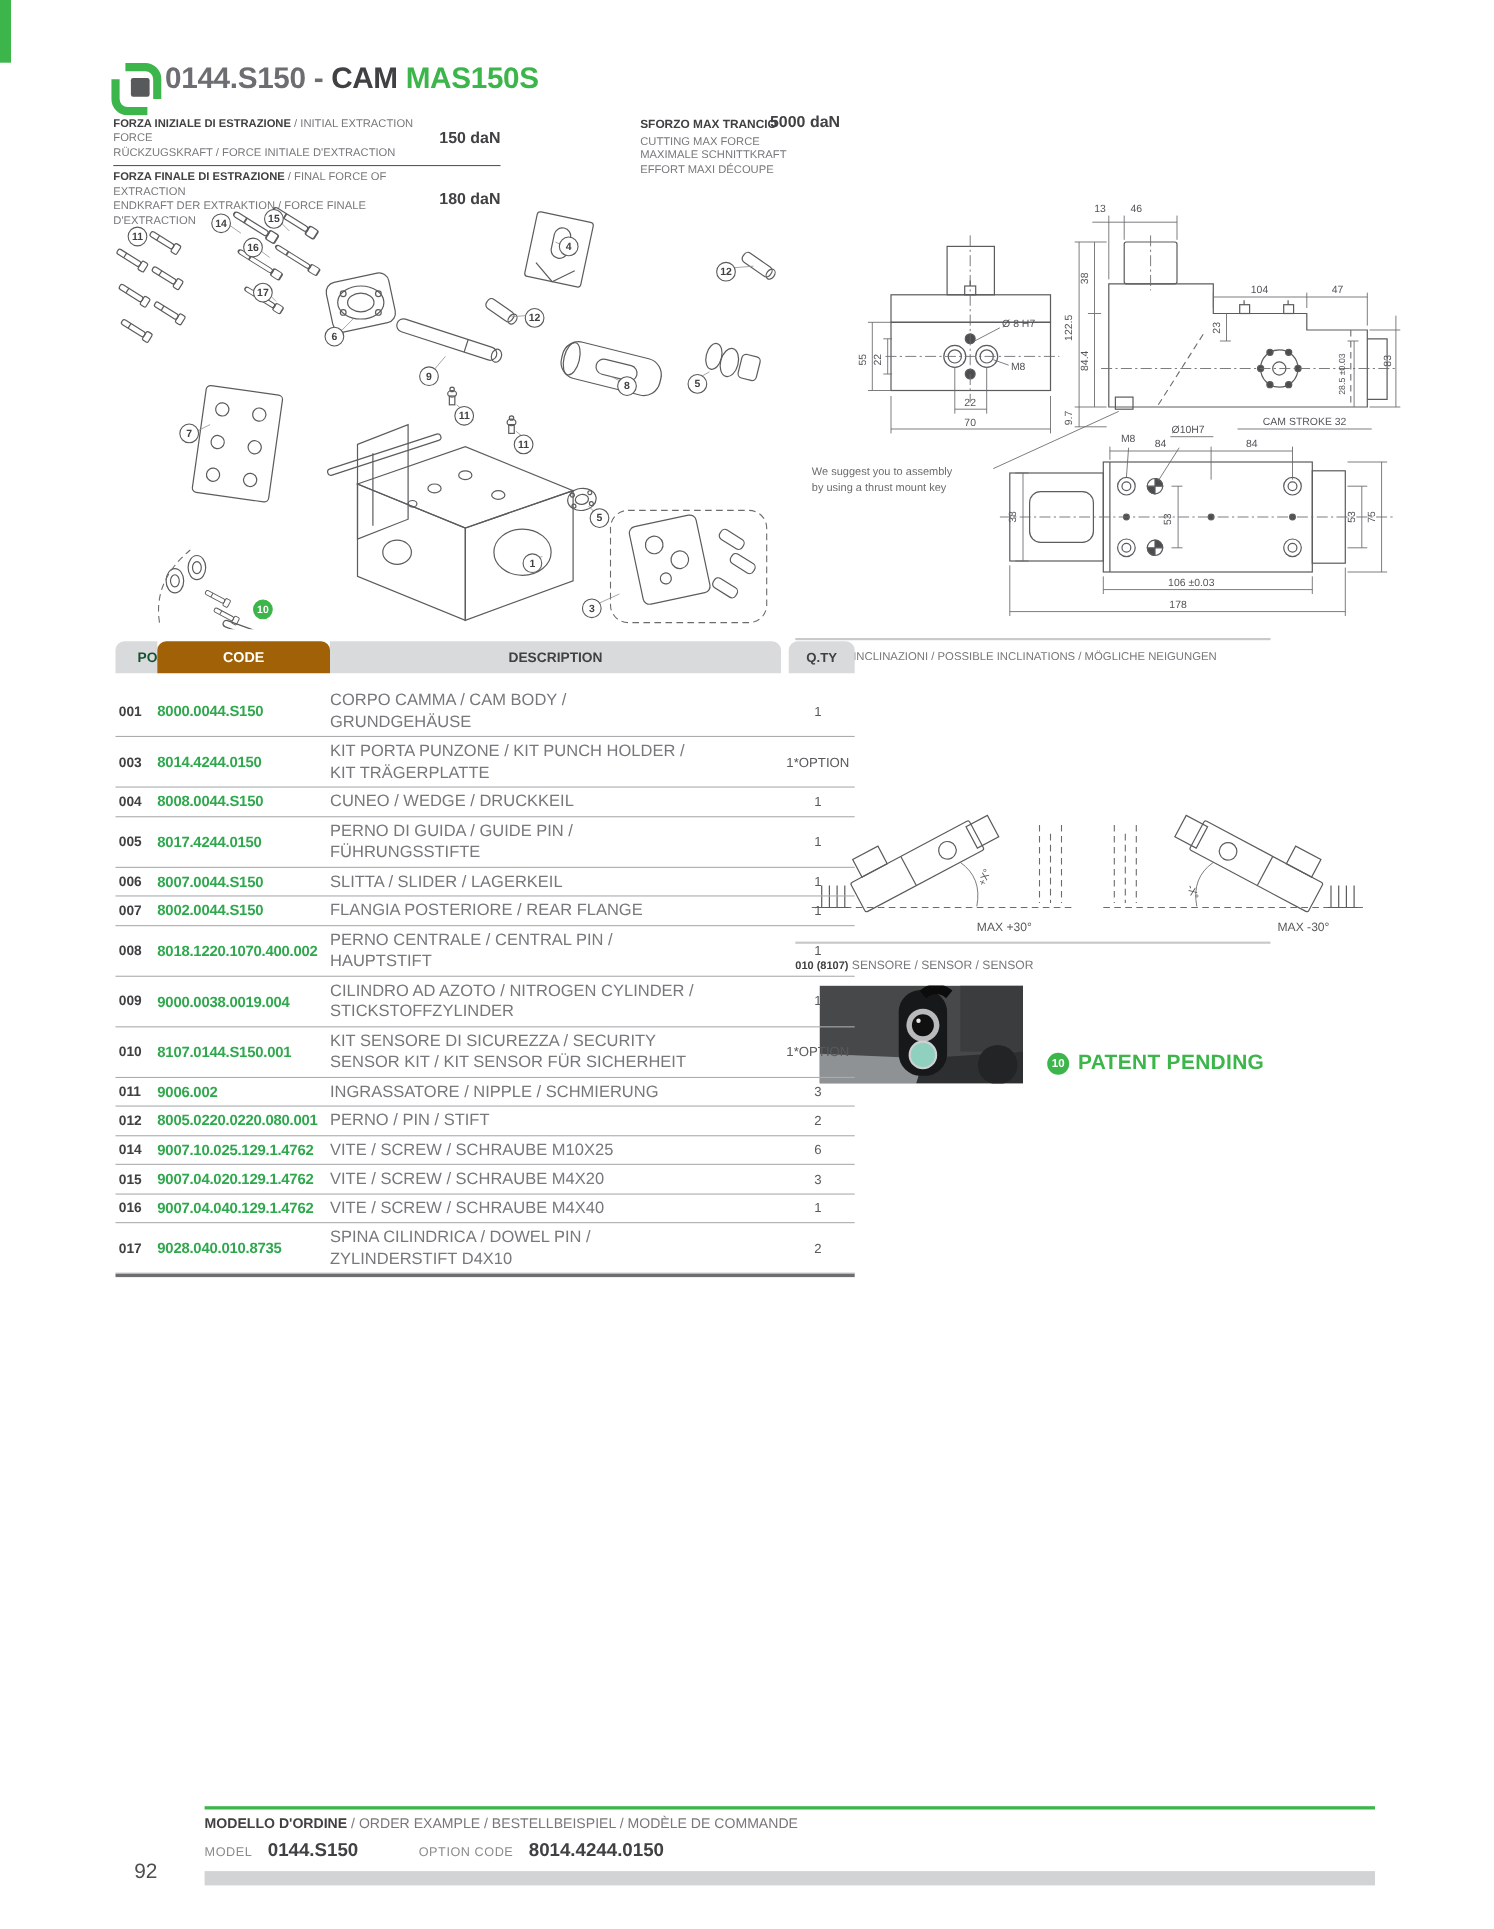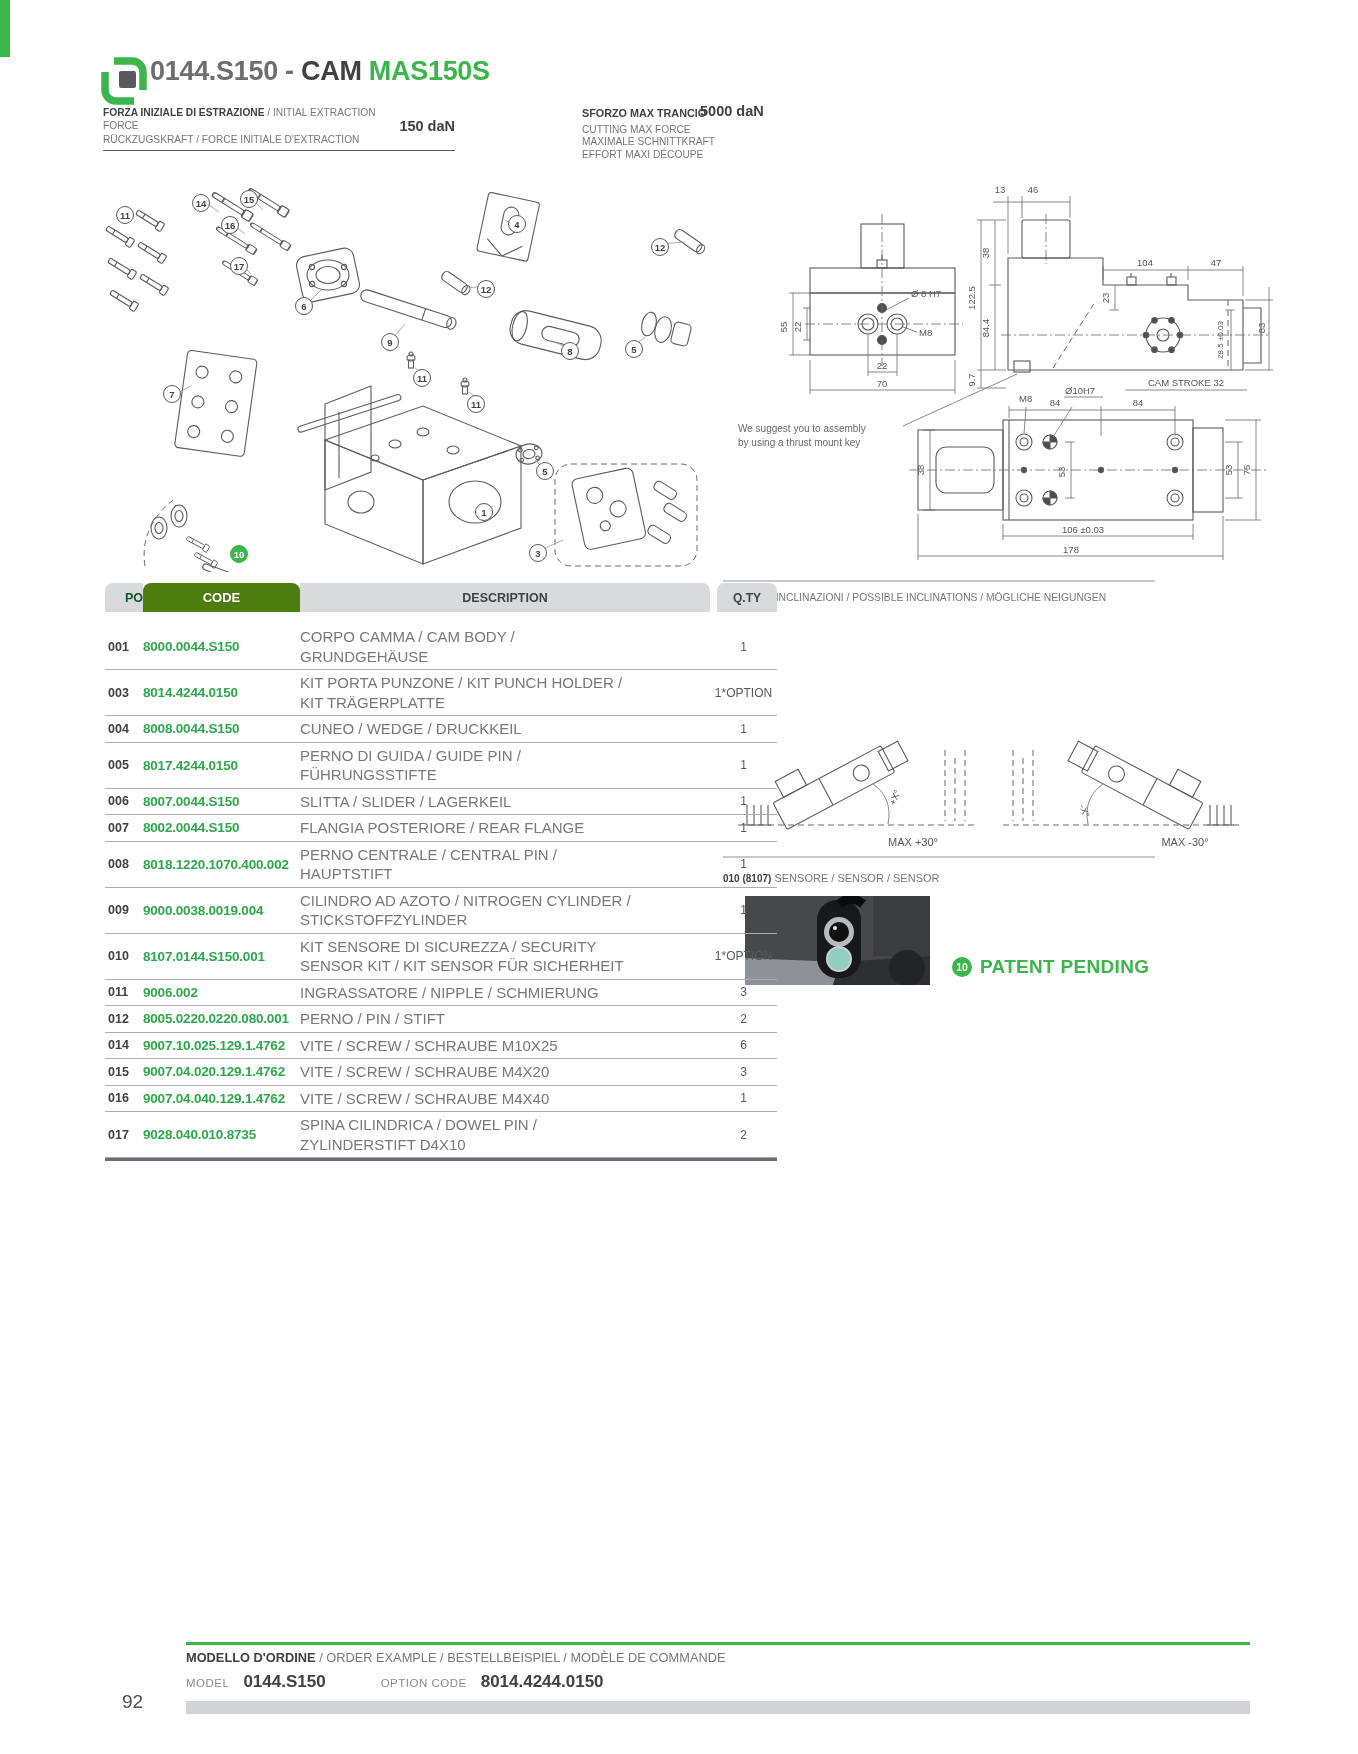--- a/index.html
+++ b/index.html
@@ -35,21 +35,21 @@
   svg .cl{stroke:#6a6b6d;stroke-width:.8;stroke-dasharray:10 3 2 3;fill:none}
   svg .dash{stroke:#6a6b6d;stroke-width:1;stroke-dasharray:6 4;fill:none}
   svg .dt{font-size:9.5px;fill:#55565a;font-family:"Liberation Sans",sans-serif}
   svg .nt{font-size:10px;fill:#6a6b6d;font-family:"Liberation Sans",sans-serif}
   svg .cap{font-size:11px;fill:#58595b;font-family:"Liberation Sans",sans-serif}
   
   .tbl{left:105px;top:583px;width:672px}
   .tbl-head{display:flex;height:29px;font-size:12.5px;font-weight:700}
   .h-pos{width:38px;background:#d9dadb;border-top-left-radius:8px;display:flex;align-items:center;
          padding-left:20px;box-sizing:border-box;color:#14532d}
-  .h-code{width:157px;background:#4d7c0f;border-top-left-radius:8px;border-top-right-radius:8px;
+  .h-code{width:157px;background:#a16207;border-top-left-radius:8px;border-top-right-radius:8px;
           display:flex;align-items:center;justify-content:center;color:#fff;font-size:13px}
   .h-desc{width:410px;background:#d9dadb;border-top-right-radius:8px;display:flex;align-items:center;
           justify-content:center;color:#414042}
   .h-gap{width:7px}
   .h-qty{width:60px;background:#d9dadb;border-top-left-radius:8px;border-top-right-radius:8px;
          display:flex;align-items:center;justify-content:center;color:#414042;font-size:12px}
   .tbl-body{border-bottom:3px solid #6d6e71;padding-top:12px}
   .row{display:flex;align-items:center;border-bottom:1px solid #aaacae;padding:3px 0;min-height:15px}
   .c-pos{width:38px;font-weight:700;font-size:12.5px;color:#414042;padding-left:3px;box-sizing:border-box}
   .c-code{width:157px;font-weight:700;font-size:13.5px;color:#2fa84d;letter-spacing:-.2px}
@@ -94,20 +94,27 @@
 
   <div class="abs specs-l">
     <div class="spec-row">
       <div class="spec-text">
         <div><b>FORZA INIZIALE DI ESTRAZIONE</b><span> / INITIAL EXTRACTION FORCE</span></div>
         <div>RÜCKZUGSKRAFT / FORCE INITIALE D'EXTRACTION</div>
       </div>
       <div class="spec-val">150 daN</div>
     </div>
     <div class="spec-div"></div>
+    <div class="spec-row">
+      <div class="spec-text">
+        <div><b>FORZA FINALE DI ESTRAZIONE</b><span> / FINAL FORCE OF EXTRACTION</span></div>
+        <div>ENDKRAFT DER EXTRAKTION / FORCE FINALE D'EXTRACTION</div>
+      </div>
+      <div class="spec-val">180 daN</div>
+    </div>
   </div>
 
   <div class="abs specs-r-title">SFORZO MAX TRANCIO</div>
   <div class="abs specs-r-val">5000 daN</div>
   <div class="abs specs-r-lines">
     <div>CUTTING MAX FORCE</div>
     <div>MAXIMALE SCHNITTKRAFT</div>
     <div>EFFORT MAXI DÉCOUPE</div>
   </div>
 

